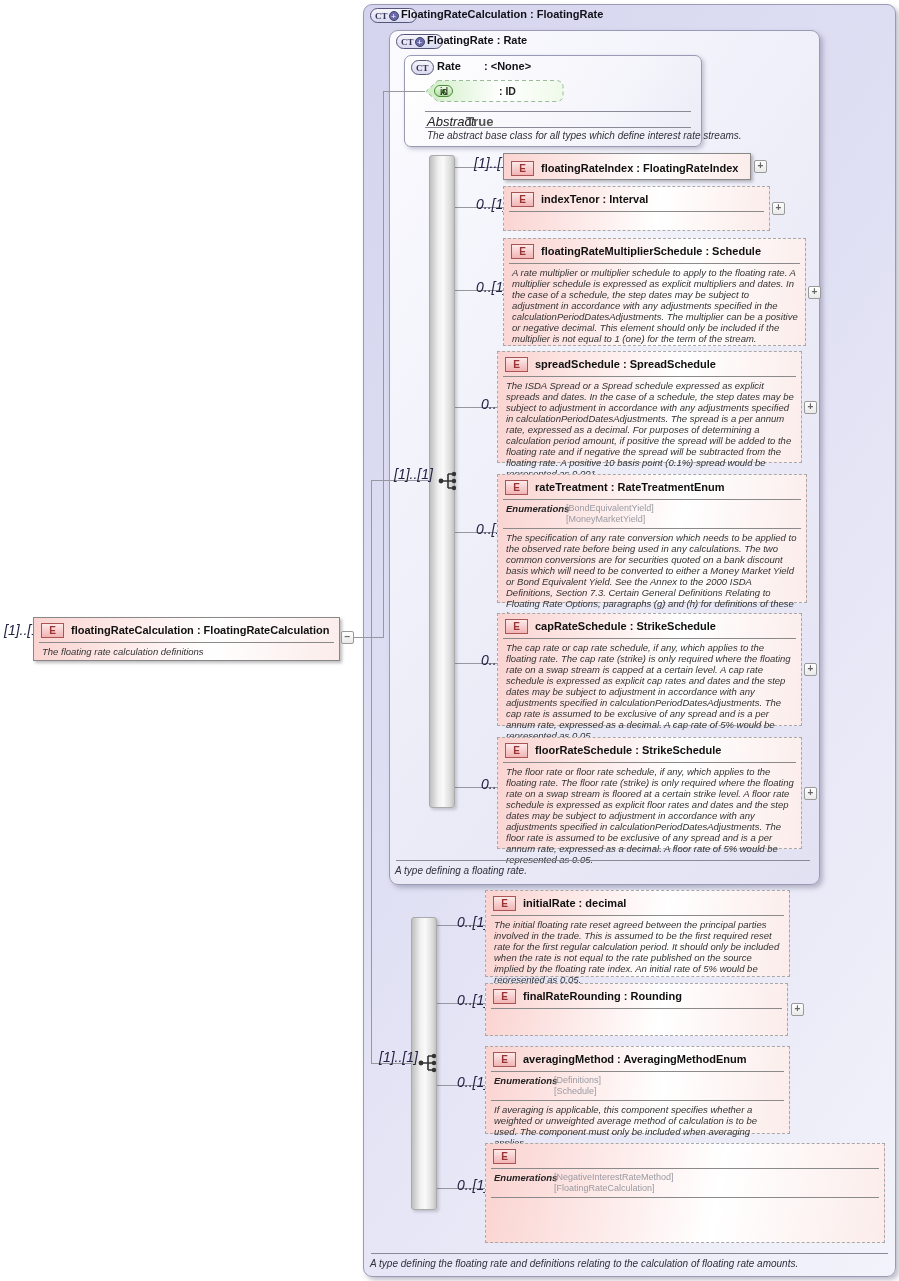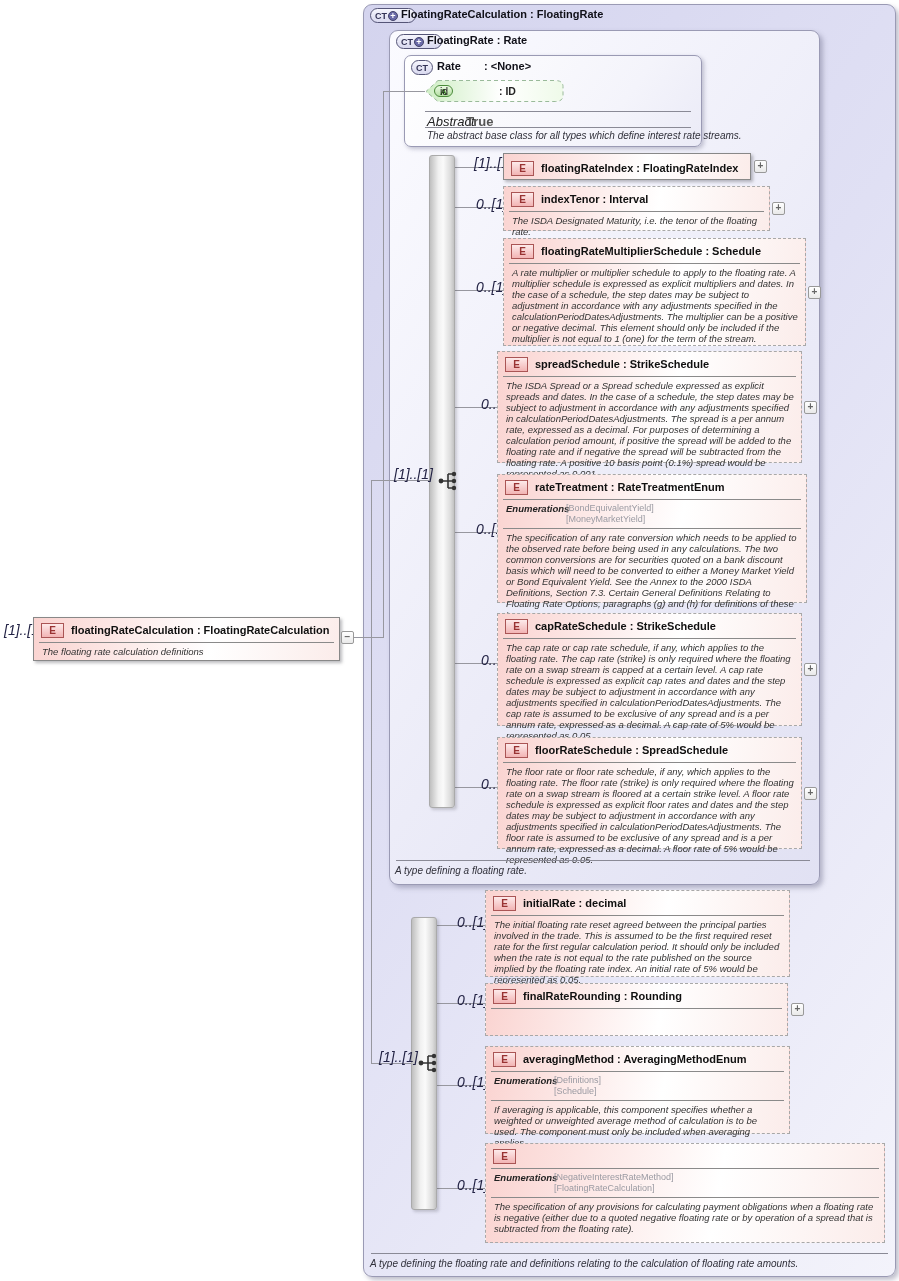--- a/index.html
+++ b/index.html
@@ -9,21 +9,21 @@
   
   .ctbox{position:absolute;border:1px solid #9a9ab4;border-radius:9px;
          box-shadow:3px 3px 5px rgba(110,110,140,.45);}
   .ct-outer{background:linear-gradient(125deg,#d4d4ee 0%,#e0e0f4 45%,#f3f3fb 100%);}
   .ct-mid{background:linear-gradient(125deg,#fbfbff 0%,#ececf8 55%,#e1e1f3 100%);}
   .ct-rate{background:linear-gradient(125deg,#ffffff 0%,#f4f4fb 70%,#ebebf7 100%);border-radius:7px;}
   .ct-title{position:absolute;font-size:11px;font-weight:bold;color:#101018;white-space:nowrap;}
   .ct-badge{position:absolute;display:inline-flex;align-items:center;height:13px;
             border:1.5px solid #555577;border-radius:8px;
             background:linear-gradient(#f6f6fd,#d9d9ef);
-            padding:0 17px 0 4px;font-size:9px;font-weight:bold;color:#333355;}
+            padding:0 17px 0 4px;font-size:9px;font-weight:bold;color:#333355;font-family:Liberation Serif, serif;}
   .ct-plus{width:10px;height:10px;border-radius:50%;background:#6a6aa8;border:1px solid #44446a;
            color:#fff;font-size:9px;line-height:9px;text-align:center;margin-left:1px;font-weight:bold;
            box-sizing:border-box;}
   
   .el{position:absolute;border:1px dashed #a8a8a8;box-sizing:border-box;
       background:linear-gradient(100deg,#fad3d0 0%,#ffffff 58%,#fbecea 100%);}
   .el.solid{border:1px solid #888;box-shadow:2px 2px 3px rgba(60,60,70,.35);}
   .el-head{display:flex;align-items:flex-start;gap:7px;padding:4px 6px 3px 7px;}
   .e-badge{flex:0 0 21px;width:21px;height:13px;display:flex;align-items:center;justify-content:center;
            font-size:10px;font-weight:bold;color:#993333;margin-top:1px;
@@ -160,40 +160,39 @@
   </div>
   <div class="togglebtn" style="left:754px;top:160px;">+</div>
 
   <span class="card" style="left:476px;top:196px;">0..[1]</span>
   <div class="el" style="left:503px;top:186px;width:267px;height:45px;">
     <div class="el-head">
       <span class="e-badge">E</span>
       <span class="el-title">indexTenor : Interval</span>
     </div>
     <div class="el-sep"></div>
-    <div class="el-desc">The ISDA Designated Maturity, i.e. the tenor of the floating rate.</div>
   </div>
   <div class="togglebtn" style="left:772px;top:202px;">+</div>
 
   <span class="card" style="left:476px;top:279px;">0..[1]</span>
   <div class="el" style="left:503px;top:238px;width:303px;height:108px;">
     <div class="el-head">
       <span class="e-badge">E</span>
       <span class="el-title">floatingRateMultiplierSchedule : Schedule</span>
     </div>
     <div class="el-sep"></div>
     <div class="el-desc">A rate multiplier or multiplier schedule to apply to the floating rate. A multiplier schedule is expressed as explicit multipliers and dates. In the case of a schedule, the step dates may be subject to adjustment in accordance with any adjustments specified in the calculationPeriodDatesAdjustments. The multiplier can be a positive or negative decimal. This element should only be included if the multiplier is not equal to 1 (one) for the term of the stream.</div>
   </div>
   <div class="togglebtn" style="left:808px;top:286px;">+</div>
 
   <span class="card" style="left:481px;top:396px;">0..*</span>
   <div class="el" style="left:497px;top:351px;width:305px;height:112px;">
     <div class="el-head">
       <span class="e-badge">E</span>
-      <span class="el-title">spreadSchedule : StrikeSchedule</span>
+      <span class="el-title">spreadSchedule : SpreadSchedule</span>
     </div>
     <div class="el-sep"></div>
     <div class="el-desc">The ISDA Spread or a Spread schedule expressed as explicit spreads and dates. In the case of a schedule, the step dates may be subject to adjustment in accordance with any adjustments specified in calculationPeriodDatesAdjustments. The spread is a per annum rate, expressed as a decimal. For purposes of determining a calculation period amount, if positive the spread will be added to the floating rate and if negative the spread will be subtracted from the floating rate. A positive 10 basis point (0.1%) spread would be represented as 0.001.</div>
   </div>
   <div class="togglebtn" style="left:804px;top:401px;">+</div>
 
   <span class="card" style="left:476px;top:521px;">0..[1]</span>
   <div class="el" style="left:497px;top:474px;width:310px;height:129px;">
     <div class="el-head">
       <span class="e-badge">E</span>
@@ -219,21 +218,21 @@
     </div>
     <div class="el-sep"></div>
     <div class="el-desc">The cap rate or cap rate schedule, if any, which applies to the floating rate. The cap rate (strike) is only required where the floating rate on a swap stream is capped at a certain level. A cap rate schedule is expressed as explicit cap rates and dates and the step dates may be subject to adjustment in accordance with any adjustments specified in calculationPeriodDatesAdjustments. The cap rate is assumed to be exclusive of any spread and is a per annum rate, expressed as a decimal. A cap rate of 5% would be represented as 0.05.</div>
   </div>
   <div class="togglebtn" style="left:804px;top:663px;">+</div>
 
   <span class="card" style="left:481px;top:776px;">0..*</span>
   <div class="el" style="left:497px;top:737px;width:305px;height:112px;">
     <div class="el-head">
       <span class="e-badge">E</span>
-      <span class="el-title">floorRateSchedule : SpreadSchedule</span>
+      <span class="el-title">floorRateSchedule : StrikeSchedule</span>
     </div>
     <div class="el-sep"></div>
     <div class="el-desc">The floor rate or floor rate schedule, if any, which applies to the floating rate. The floor rate (strike) is only required where the floating rate on a swap stream is floored at a certain strike level. A floor rate schedule is expressed as explicit floor rates and dates and the step dates may be subject to adjustment in accordance with any adjustments specified in calculationPeriodDatesAdjustments. The floor rate is assumed to be exclusive of any spread and is a per annum rate, expressed as a decimal. A floor rate of 5% would be represented as 0.05.</div>
   </div>
   <div class="togglebtn" style="left:804px;top:787px;">+</div>
 
   <div class="footer-sep" style="left:396px;top:860px;width:414px;"></div>
   <span class="footer-txt" style="left:395px;top:865px;">A type defining a floating rate.</span>
 
   <span class="card" style="left:457px;top:914px;">0..[1]</span>
@@ -281,19 +280,18 @@
     </div>
     <div class="el-sep"></div>
     <div class="enum-row">
       <span class="enum-label">Enumerations</span>
       <span class="enum-vals">
         <span>[NegativeInterestRateMethod]</span><br>
         <span>[FloatingRateCalculation]</span>
       </span>
     </div>
     <div class="el-sep"></div>
-    <div class="el-desc">The specification of any provisions for calculating payment obligations when a floating rate is negative (either due to a quoted negative floating rate or by operation of a spread that is subtracted from the floating rate).</div>
   </div>
 
   <div class="footer-sep" style="left:371px;top:1253px;width:517px;"></div>
   <span class="footer-txt" style="left:370px;top:1258px;">A type defining the floating rate and definitions relating to the calculation of floating rate amounts.</span>
 
 </div>
 
 </body></html>

